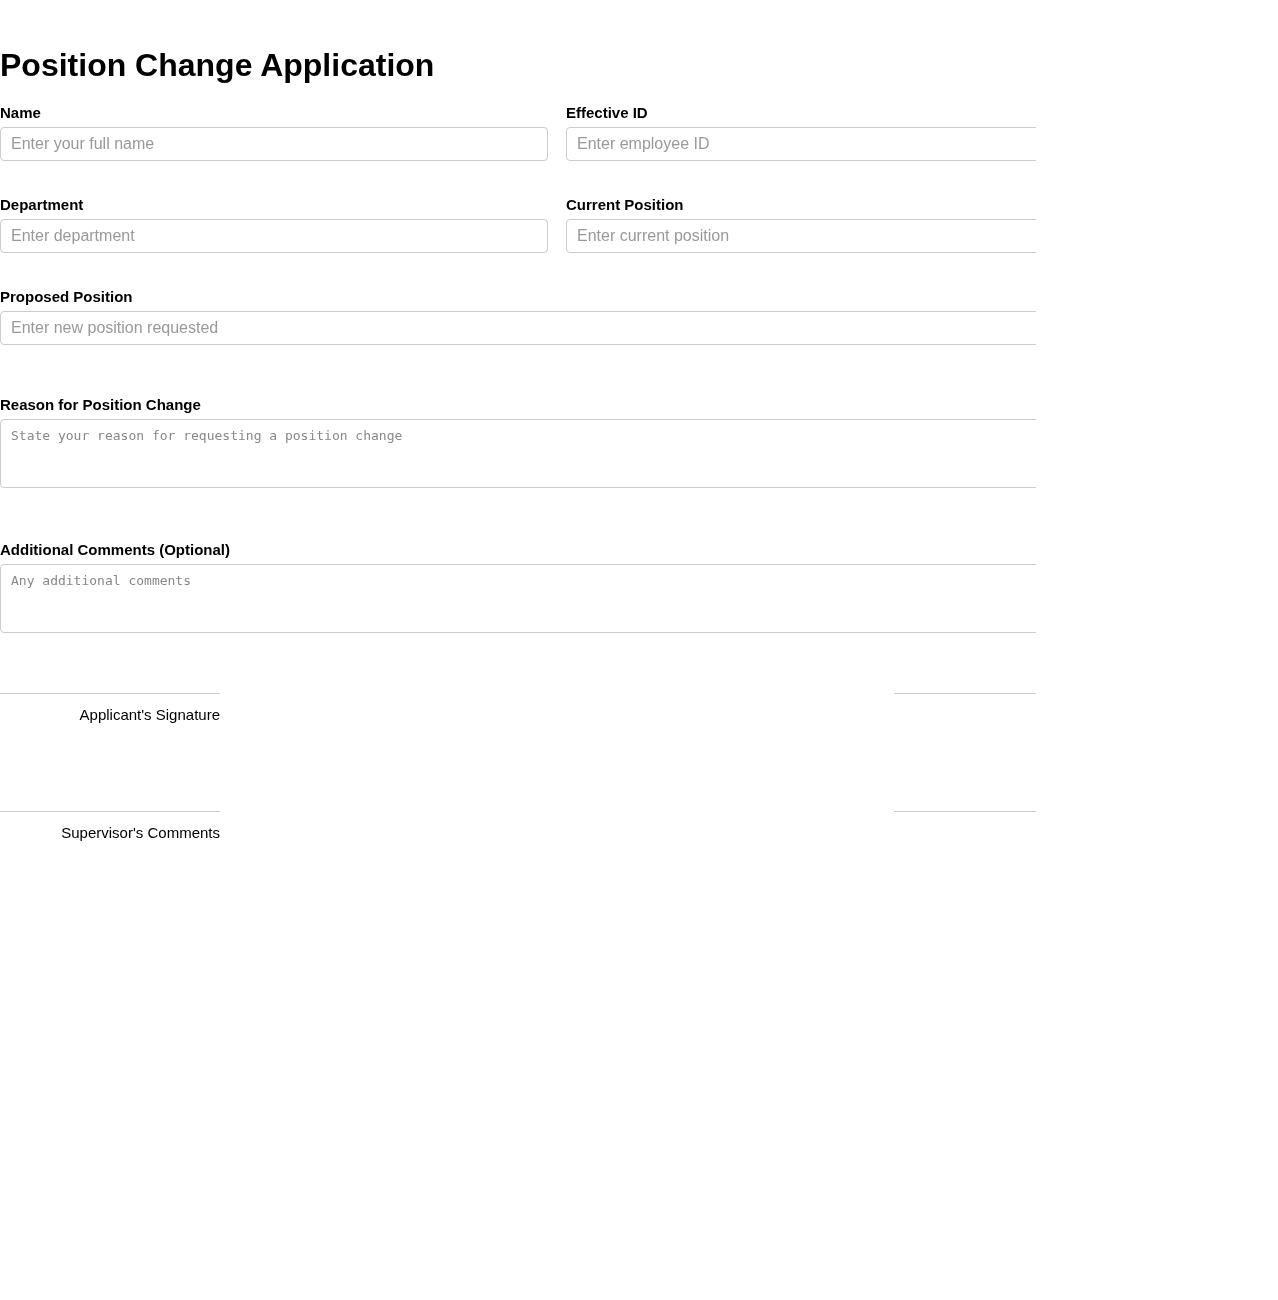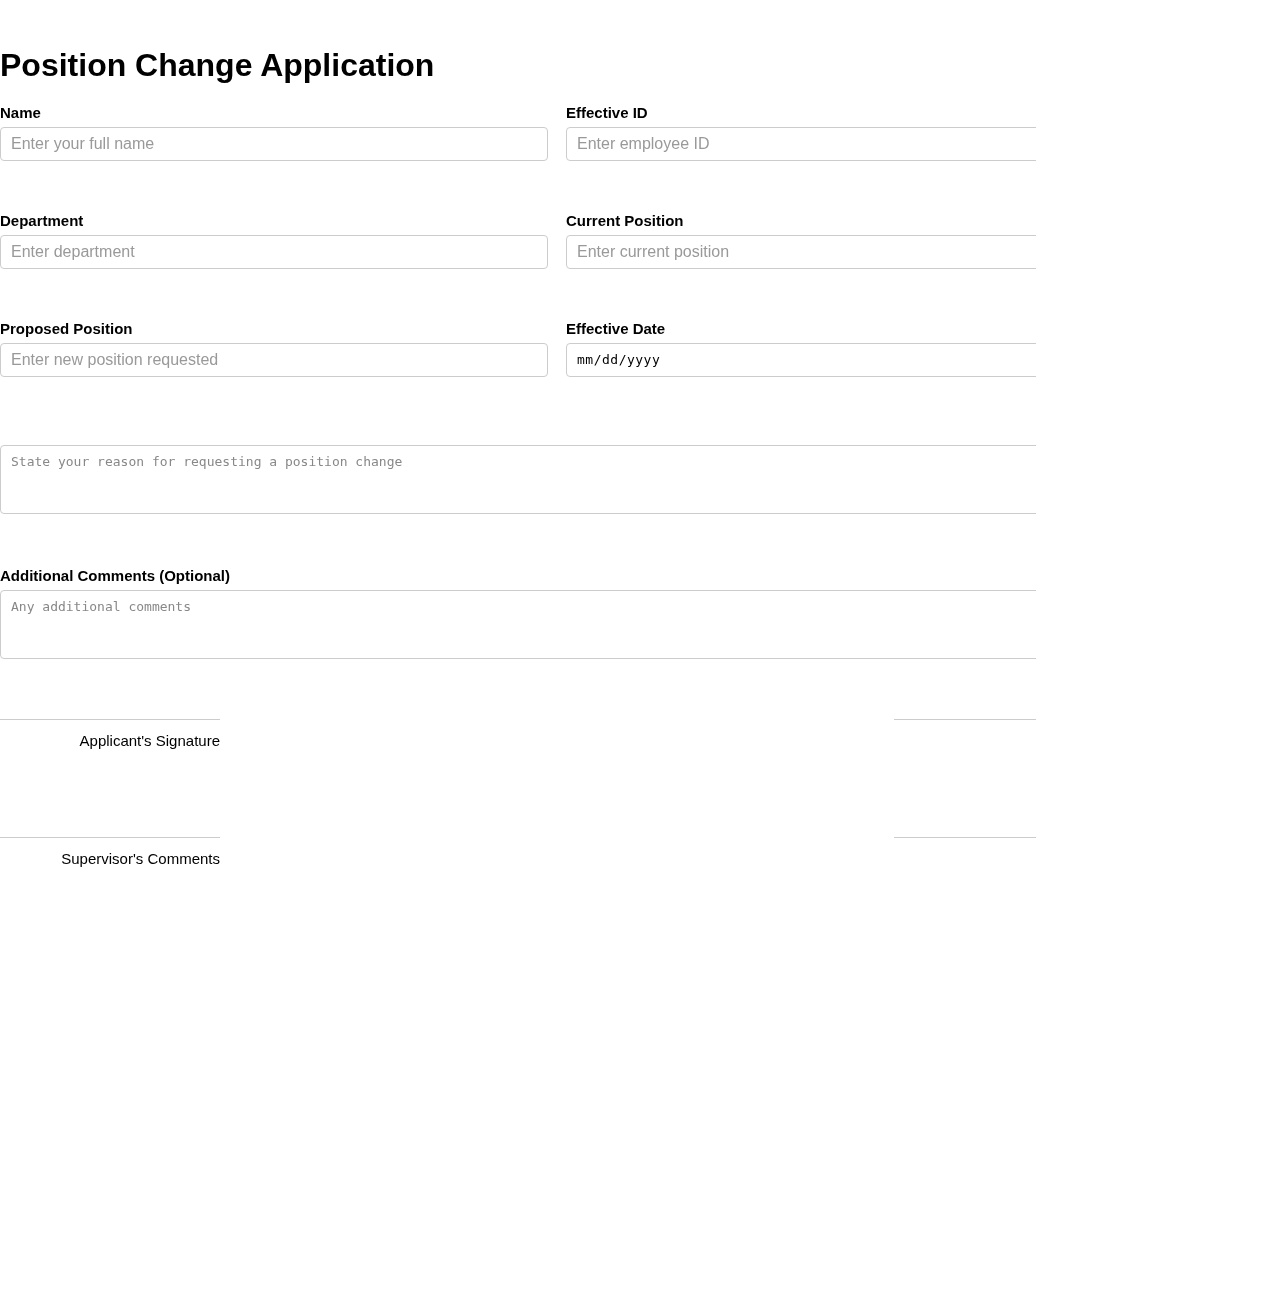--- a/index.html
+++ b/index.html
@@ -22,21 +22,21 @@
   h1.form-title {
     font-size: 32px;
     font-weight: bold;
     line-height: 1.15;
     margin: 0 0 21px 0;
     color: #000000;
   }
   .form-row {
     display: flex;
     gap: 18px;
-    margin-bottom: 52px;
+    margin-bottom: 36px;
   }
   .field-group { flex: 1; min-width: 0; }
   .field-group.full { flex: none; width: 100%; }
   .field-label {
     display: block;
     font-size: 15px;
     font-weight: bold;
     color: #000000;
     margin-bottom: 7px;
     line-height: 15px;
@@ -136,39 +136,27 @@
         <label class="field-label">Current Position</label>
         <input type="text" class="text-input" placeholder="Enter current position" style="">
       </div>
     </div>
 
     <div class="form-row">
       <div class="field-group">
         <label class="field-label">Proposed Position</label>
         <input type="text" class="text-input" placeholder="Enter new position requested" style="">
       </div>
-      <div class="field-group">
-        <label class="field-label">Effective Date</label>
-        <div class="date-input">
-          <span class="date-value">mm/dd/yyyy</span>
-          <span>
-            <svg class="cal-icon" width="16" height="16" viewBox="0 0 16 16">
-              <rect x="2.5" y="3.5" width="11" height="10" fill="none" stroke="#3c4043" stroke-width="1.8"></rect>
-              <rect x="3.6" y="1.4" width="2.4" height="2.4" fill="#3c4043"></rect>
-              <rect x="10.0" y="1.4" width="2.4" height="2.4" fill="#3c4043"></rect>
-            </svg>
-          </span>
-        </div>
-      </div>
     </div>
 
     <div class="spacer-50" style="height:16px"></div>
 
     <div class="form-row textarea-row">
       <div class="field-group full">
+        <label class="field-label">Reason for Position Change</label>
         <textarea class="text-area" placeholder="State your reason for requesting a position change" style=""></textarea>
       </div>
     </div>
 
     <div class="spacer-50"></div>
 
     <div class="form-row textarea-row">
       <div class="field-group full">
         <label class="field-label">Additional Comments (Optional)</label>
         <textarea class="text-area" placeholder="Any additional comments" style=""></textarea>

